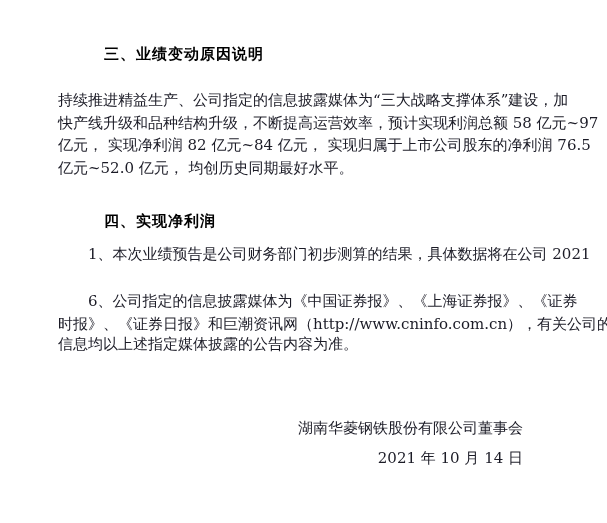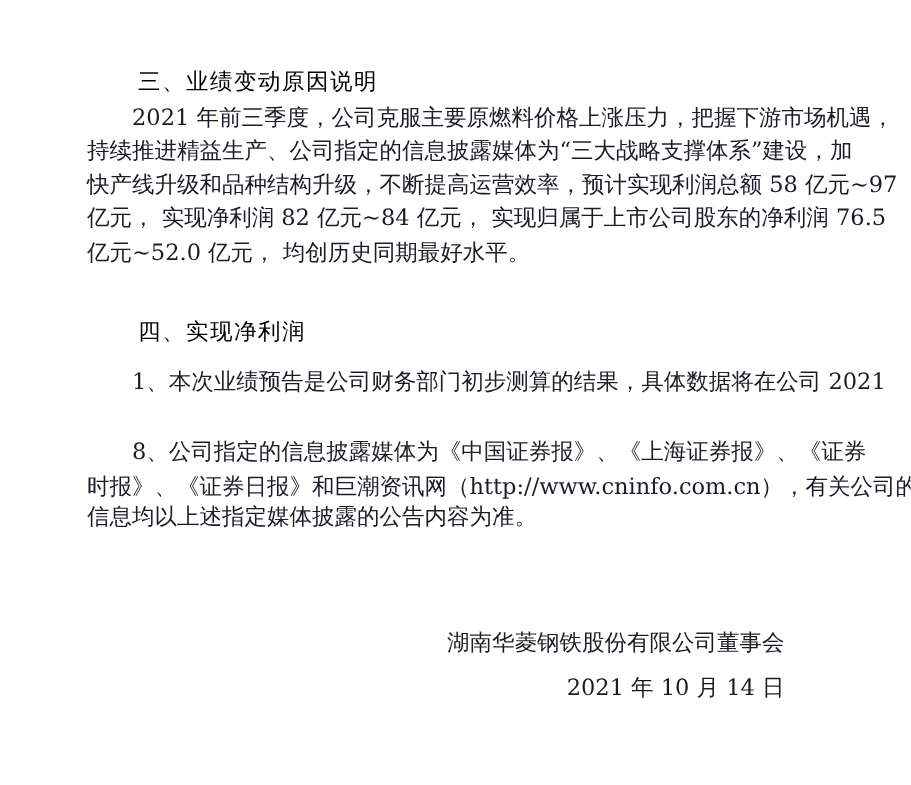--- a/index.html
+++ b/index.html
@@ -24,23 +24,23 @@
     position: absolute;
     left: 58px;
     right: 52px;
     height: 23px;
     line-height: 23px;
     font-size: 15px;
     white-space: nowrap;
     color: #1b1b26;
   }
   .sec-title {
-    font-weight: normal;
+    font-weight: bold;
     color: #000000;
-    left: 92px;
+    left: 104px;
     letter-spacing: 1px;
   }
   .indent {
     padding-left: 30px;
   }
   .sig {
     left: auto;
     right: 84px;
     text-align: right;
   }
@@ -60,30 +60,29 @@
   .y-sig { top: 417px; }
   .y-date { top: 447px; }
 </style>
 </head>
 <body>
 
 <div class="page">
 
   <div class="line sec-title y-title3">三、业绩变动原因说明</div>
 
-  <div class="line indent y-a1">2021 年前三季度，公司克服主要原燃料价格上涨压力，把握下游市场机遇，</div>
   <div class="line y-a2">持续推进精益生产、公司指定的信息披露媒体为“三大战略支撑体系”建设，加</div>
   <div class="line y-a3">快产线升级和品种结构升级，不断提高运营效率，预计实现利润总额 58 亿元~97</div>
   <div class="line y-a4">亿元， 实现净利润 82 亿元~84 亿元， 实现归属于上市公司股东的净利润 76.5</div>
   <div class="line y-a5">亿元~52.0 亿元， 均创历史同期最好水平。</div>
 
   <div class="line sec-title y-title4">四、实现净利润</div>
 
   <div class="line indent y-b1">1、本次业绩预告是公司财务部门初步测算的结果，具体数据将在公司 2021</div>
 
-  <div class="line indent y-c1">8、公司指定的信息披露媒体为《中国证券报》、《上海证券报》、《证券</div>
+  <div class="line indent y-c1">6、公司指定的信息披露媒体为《中国证券报》、《上海证券报》、《证券</div>
   <div class="line y-c2">时报》、《证券日报》和巨潮资讯网（http://www.cninfo.com.cn），有关公司的</div>
   <div class="line sig y-sig">湖南华菱钢铁股份有限公司董事会</div>
 
   <div class="line y-c3">信息均以上述指定媒体披露的公告内容为准。</div>
   <div class="line sig y-date">2021 年 10 月 14 日</div>
 
 </div>
 
 </body></html>

